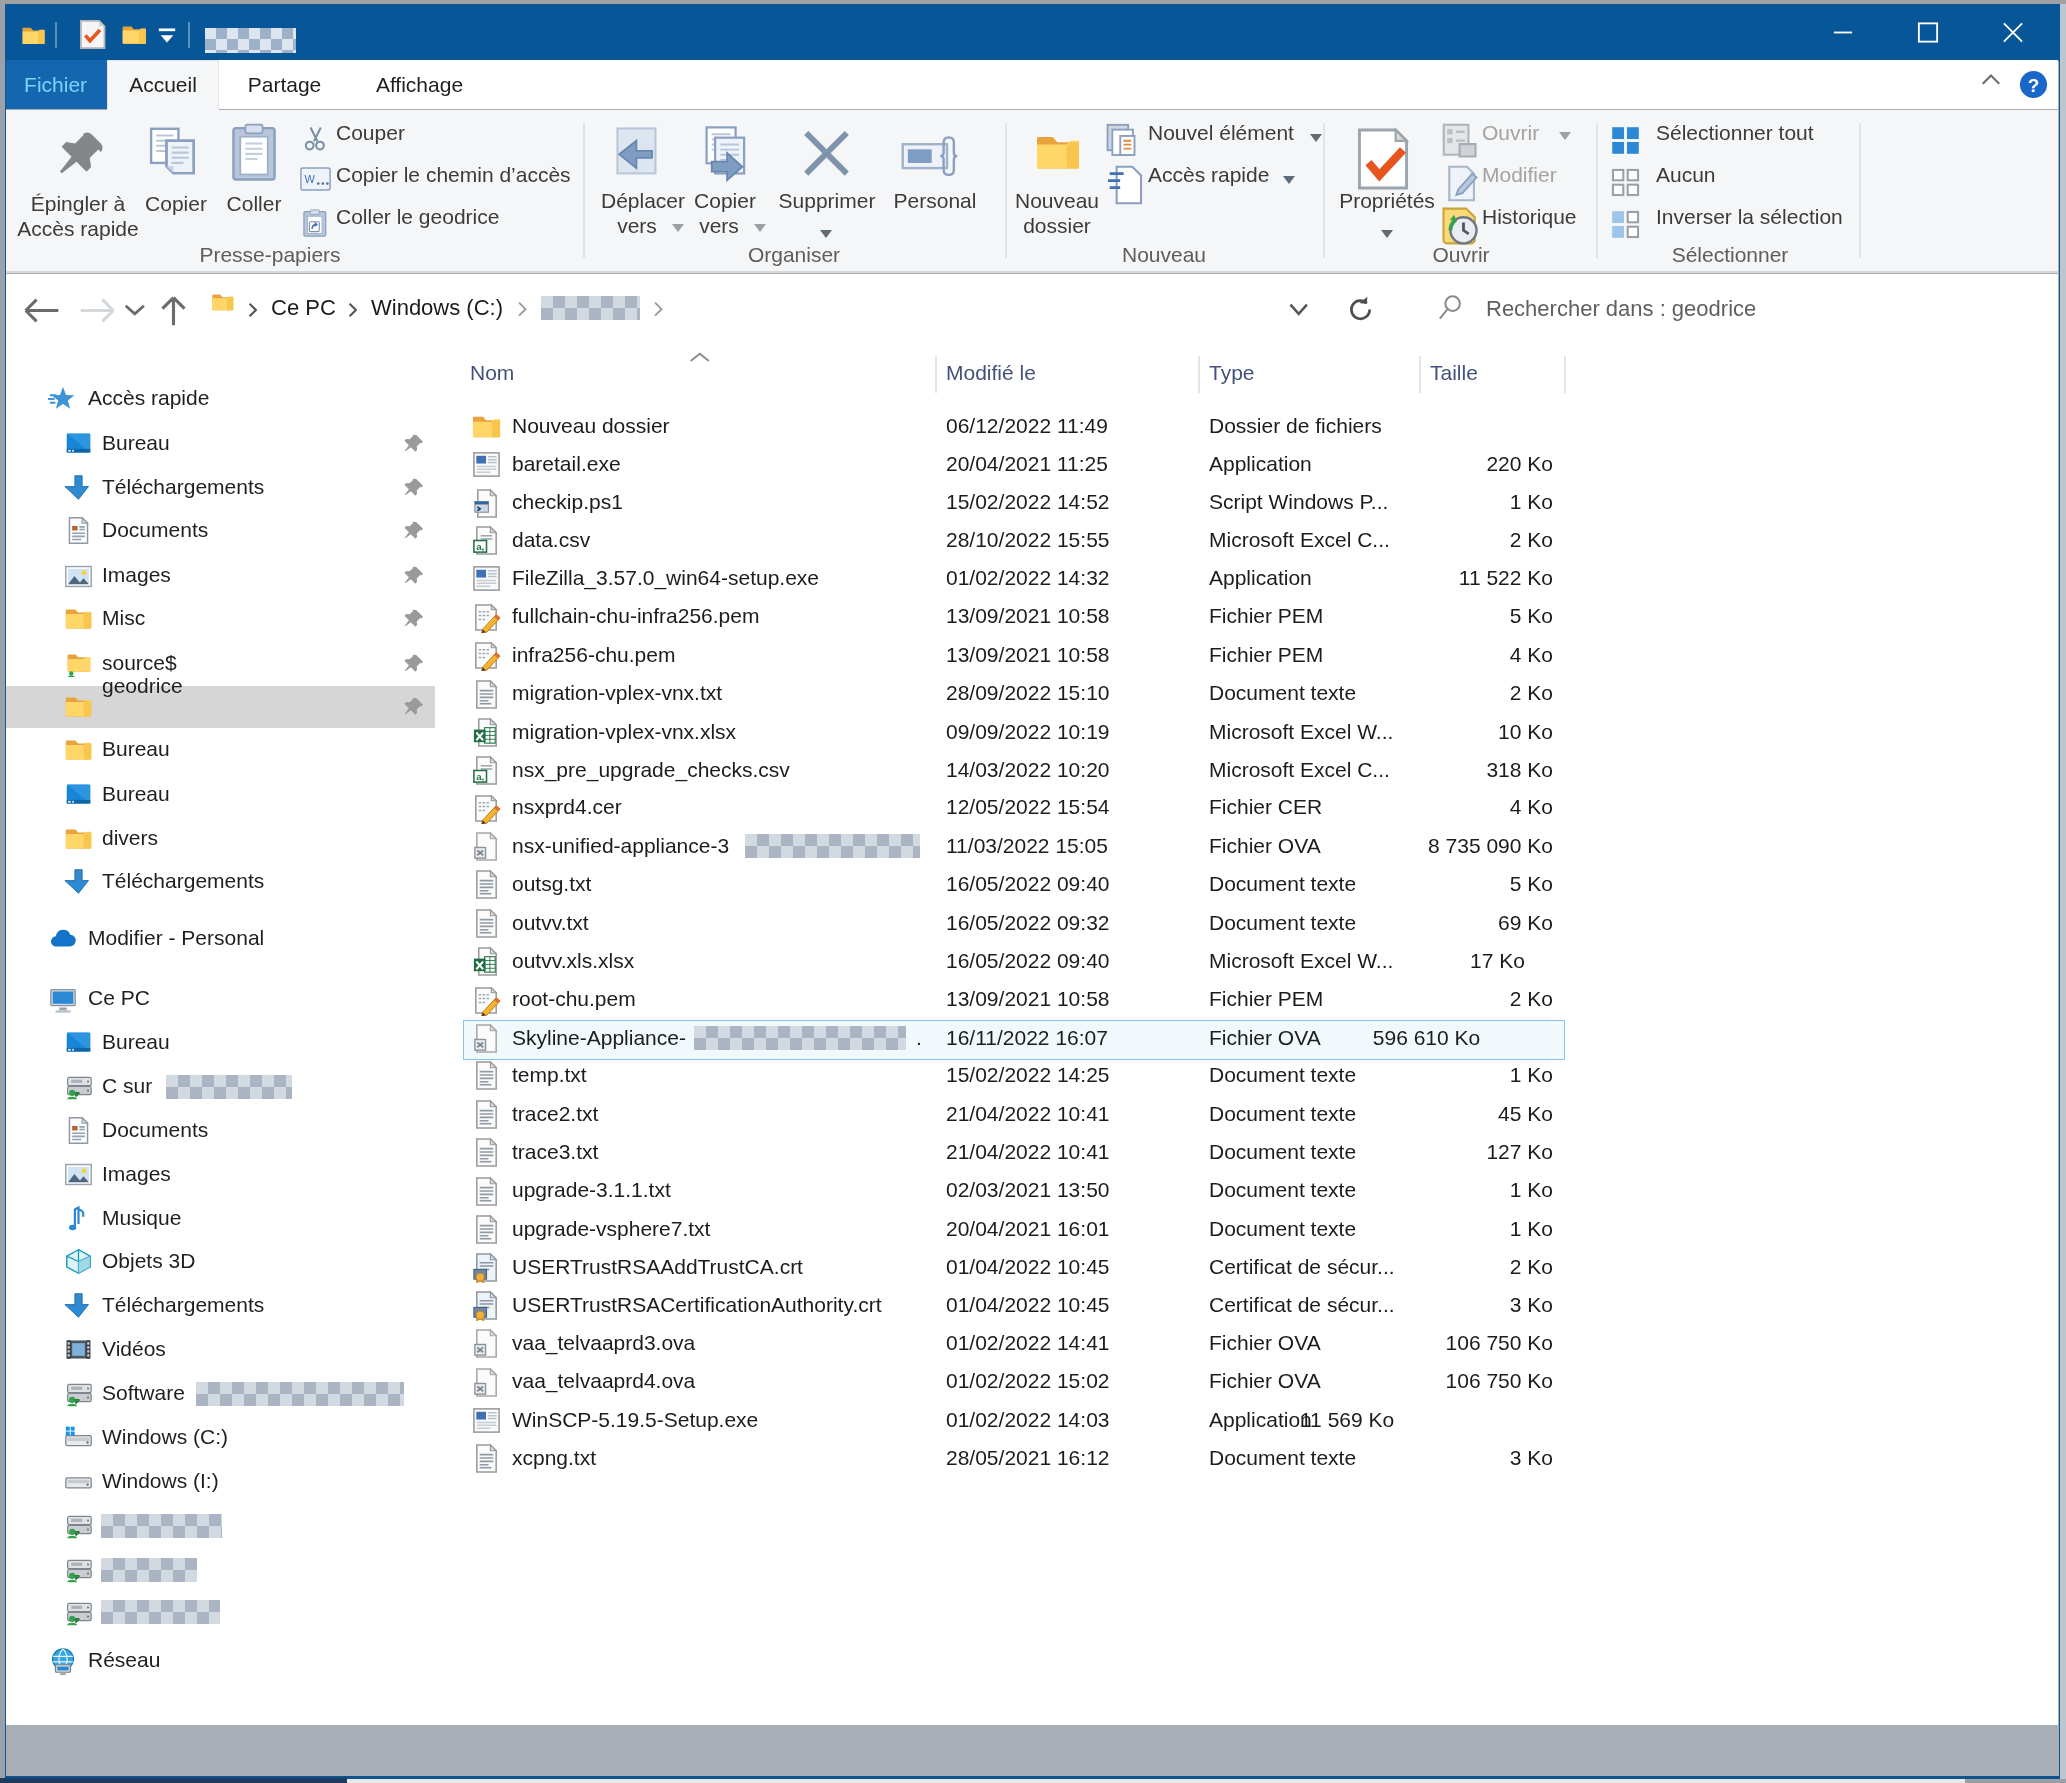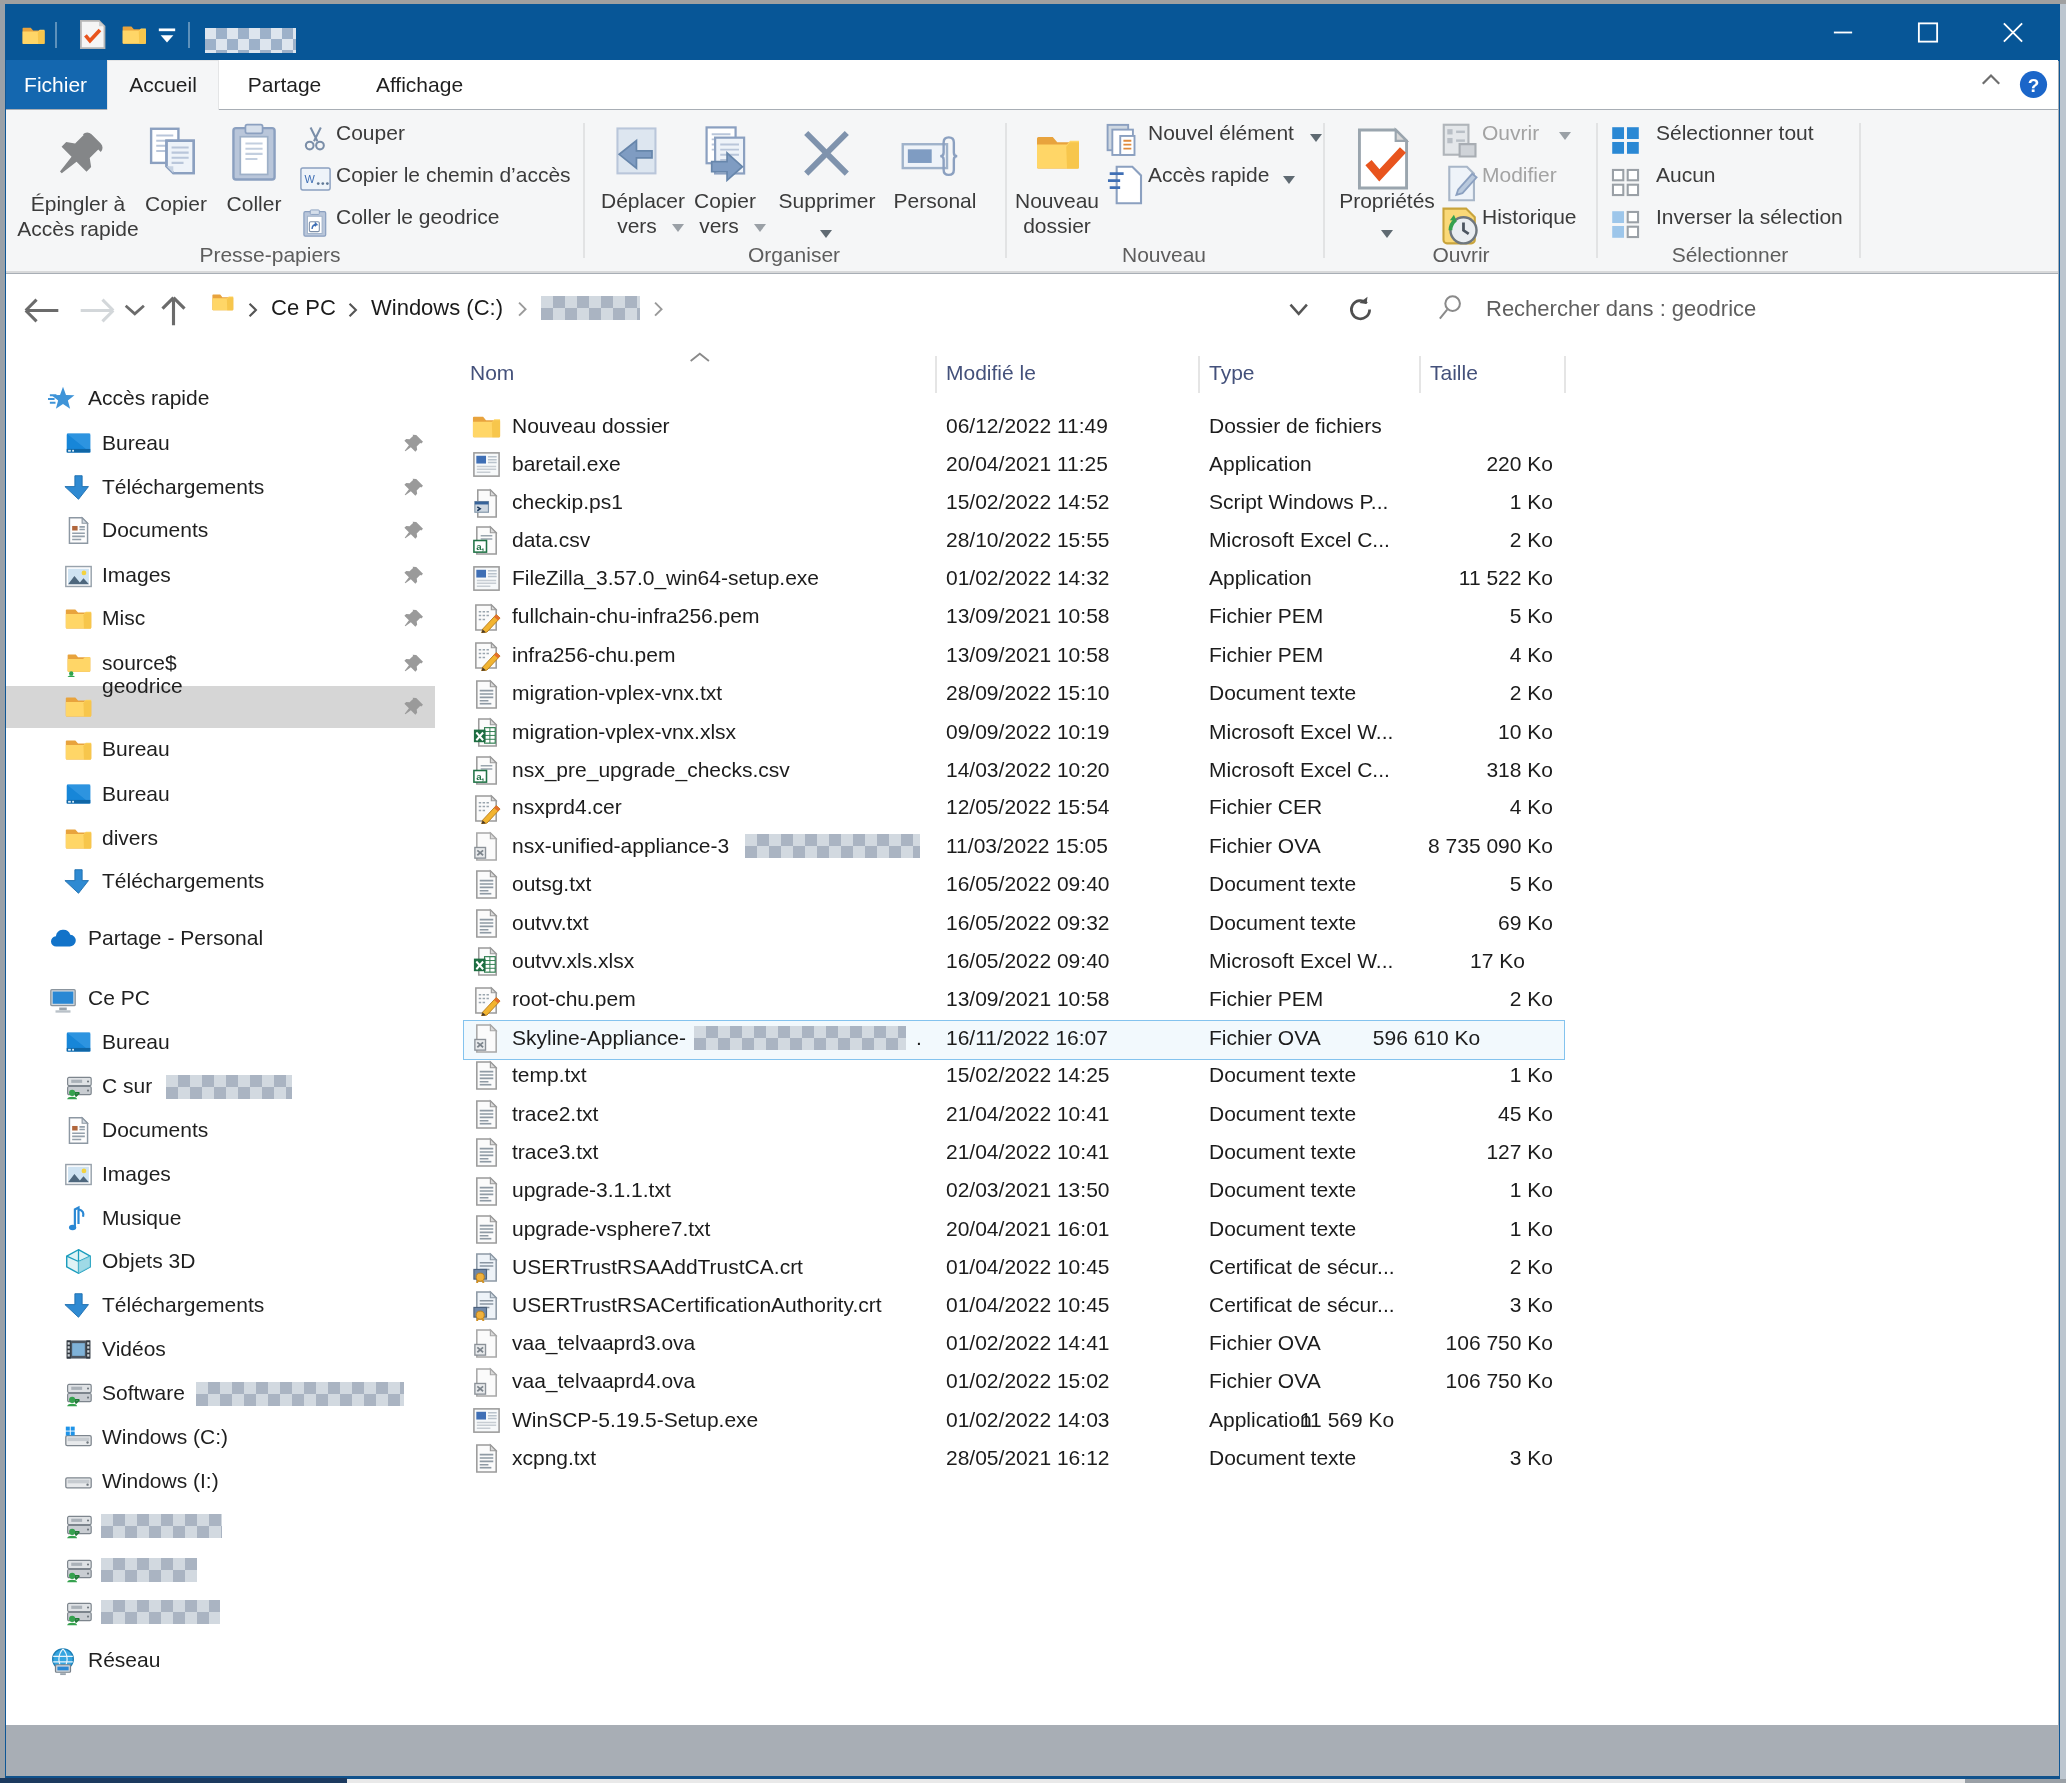--- a/index.html
+++ b/index.html
@@ -222,21 +222,21 @@
         </svg>
         <svg class="capbtn" style="left:1886px" width="84" height="57" viewBox="0 0 92 62">
           <rect x="36" y="21" width="20" height="20" fill="none" stroke="#fff" stroke-width="2"></rect>
         </svg>
         <svg class="capbtn" style="left:1971px" width="84" height="57" viewBox="0 0 92 62">
           <path d="M36 21 L56 41 M56 21 L36 41" stroke="#fff" stroke-width="2"></path>
         </svg>
       </div>
       <div id="tabs">
         <div class="abs" style="left:6.4px;top:0;width:2052px;height:49px;background:#fff"></div>
-        <div class="abs" style="left:4.6px;top:0;width:102px;height:49px;background:#1467af;color:#ffffff;font-size:21px;line-height:49px;text-align:center">Fichier</div>
+        <div class="abs" style="left:4.6px;top:0;width:102px;height:49px;background:#1467af;color:#7dd3fc;font-size:21px;line-height:49px;text-align:center">Fichier</div>
         <div class="abs" style="left:107px;top:0;width:112px;height:51px;background:#f5f6f7;border:1.8px solid #e4e5e6;border-bottom:none;color:#1f1f1f;font-size:21px;line-height:48px;text-align:center">Accueil</div>
         <div class="abs" style="left:228px;top:0;width:113px;height:49px;color:#1f1f1f;font-size:21px;line-height:49px;text-align:center">Partage</div>
         <div class="abs" style="left:352px;top:0;width:135px;height:49px;color:#1f1f1f;font-size:21px;line-height:49px;text-align:center">Affichage</div>
         <svg class="ic" style="left:1979px;top:11px" width="24" height="18.3" viewBox="0 0 26 20">
           <path d="M4 14 L13 5 L22 14" stroke="#6e6e6e" stroke-width="2.4" fill="none"></path>
         </svg>
         <svg class="ic" style="left:2019px;top:10px" width="29" height="29" viewBox="0 0 32 32">
           <circle cx="16" cy="16" r="15" fill="#1b66c9"></circle>
           <text x="16" y="24" font-size="21" font-weight="bold" fill="#fff" text-anchor="middle" font-family="Liberation Sans">?</text>
         </svg>
@@ -512,21 +512,21 @@
           <use href="#folder"></use>
         </svg>
         <div class="nav1" style="left:102px;top:481px">divers</div>
         <svg class="ic" style="left:64px;top:522px" width="29" height="29" viewBox="0 0 32 32">
           <use href="#n-dl"></use>
         </svg>
         <div class="nav1" style="left:102px;top:524px">Téléchargements</div>
         <svg class="ic" style="left:48px;top:579px" width="30" height="30" viewBox="0 0 33 33">
           <use href="#n-cloud"></use>
         </svg>
-        <div class="nav1" style="left:88px;top:581px">Partage - Personal</div>
+        <div class="nav1" style="left:88px;top:581px">Modifier - Personal</div>
         <svg class="ic" style="left:48px;top:640px" width="30" height="30" viewBox="0 0 33 33">
           <use href="#n-pc"></use>
         </svg>
         <div class="nav1" style="left:88px;top:641px">Ce PC</div>
         <svg class="ic" style="left:64px;top:683px" width="29" height="29" viewBox="0 0 32 32">
           <use href="#n-desktop"></use>
         </svg>
         <div class="nav1" style="left:102px;top:685px">Bureau</div>
         <svg class="ic" style="left:64px;top:727px" width="29" height="29" viewBox="0 0 32 32">
           <use href="#n-netdrive"></use>

